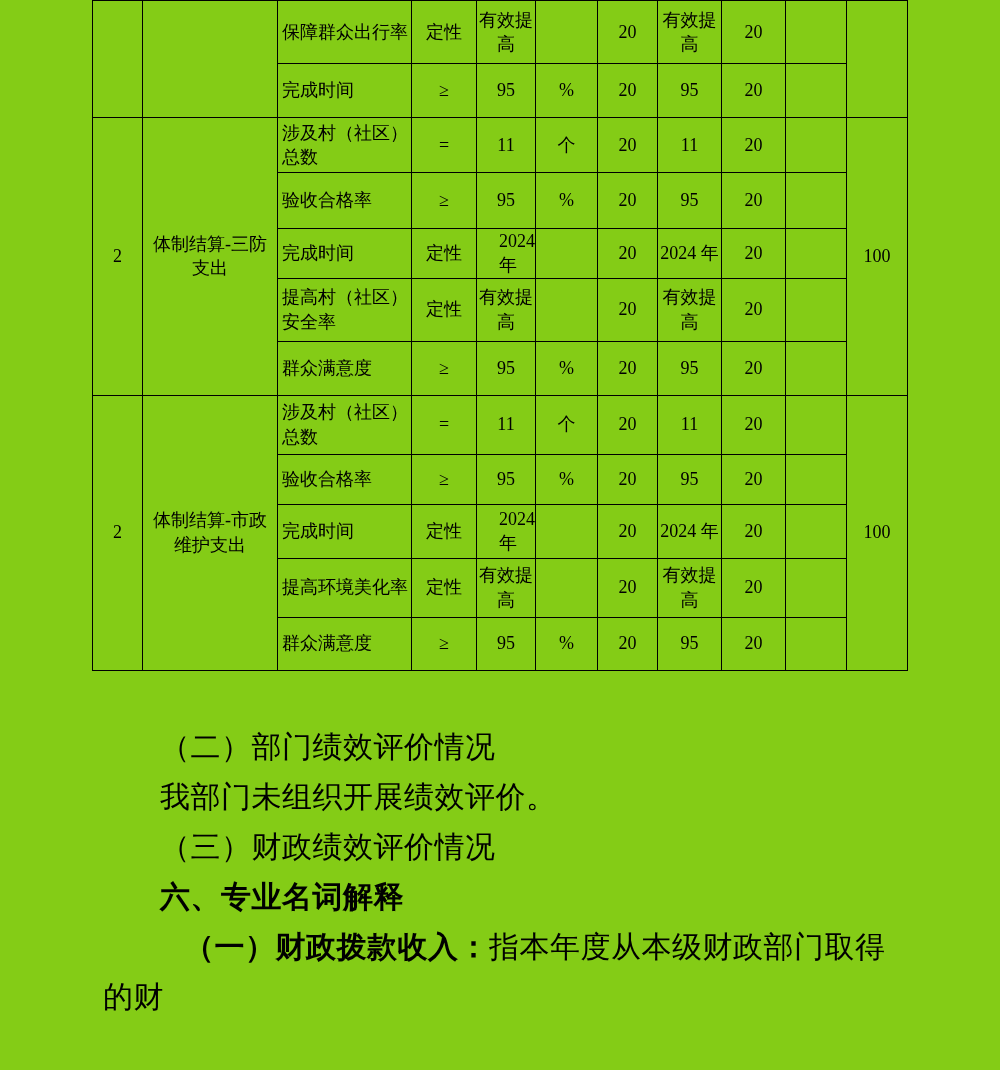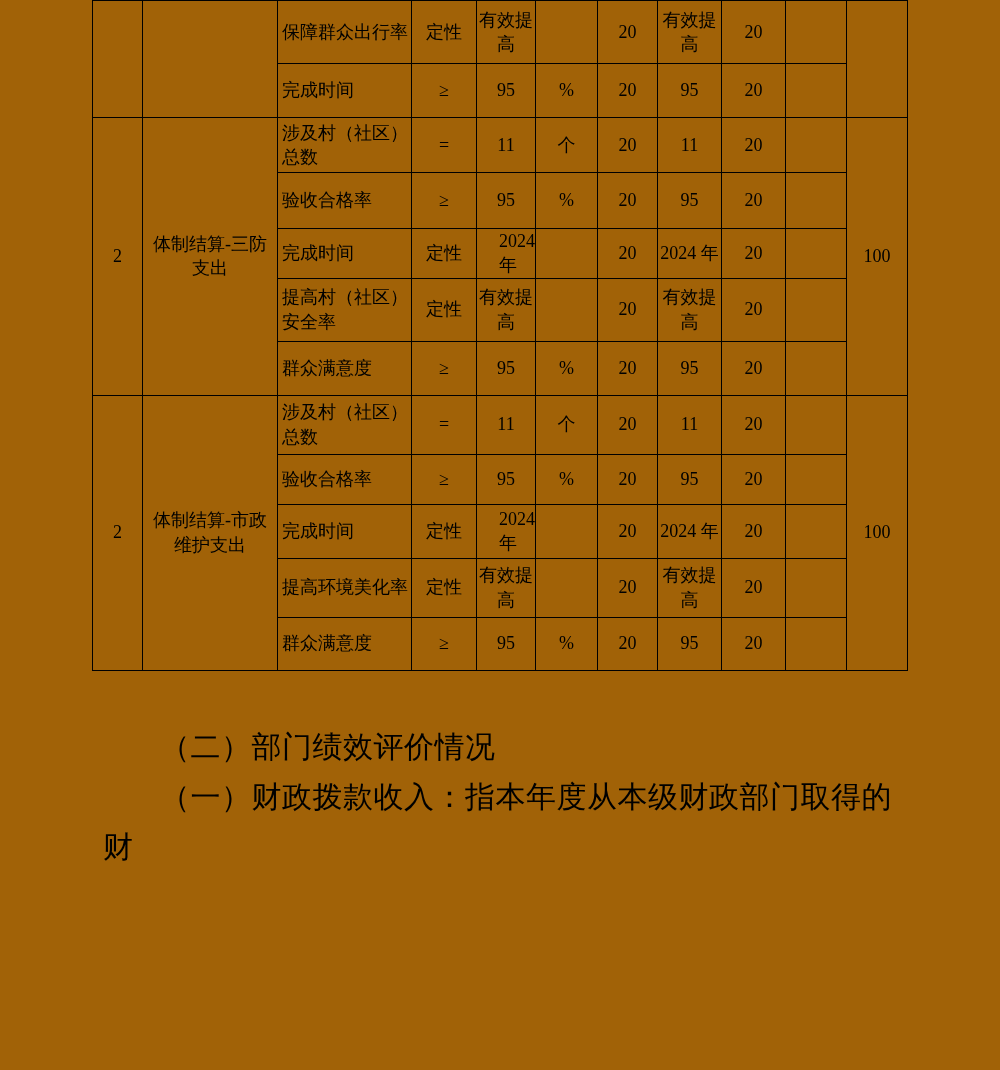--- a/index.html
+++ b/index.html
@@ -1,21 +1,21 @@
 <!DOCTYPE html>
 <html><head>
 <meta charset="utf-8">
 <style>
   * { box-sizing: border-box; margin: 0; padding: 0; }
   html, body { background: #ffffff; }
   .page {
     position: relative;
     width: 1000px;
     height: 1070px;
-    background: #a16207;
+    background: #84cc16;
     overflow: hidden;
     color: #000000;
     font-family: "Liberation Serif", "DejaVu Serif", serif;
   }
 
   
   table.perf {
     position: absolute;
     left: 92px;
     top: 0px;
@@ -49,21 +49,21 @@
     font-size: 30px;
     line-height: 50px;
     letter-spacing: 0.5px;
     color: #000000;
   }
   .tline { text-indent: 57px; }
   .h-sans {
     font-family: "Liberation Sans", "DejaVu Sans", sans-serif;
     font-weight: bold;
   }
-  .lead-bold { font-weight: normal; }
+  .lead-bold { font-weight: bold; margin-left: 24px; }
 </style>
 </head>
 <body>
 
 <div class="page">
 
   <table class="perf">
     <colgroup>
       <col style="width:50px">
         <col style="width:135px">
@@ -208,16 +208,19 @@
         <td>20</td>
         <td>95</td>
         <td>20</td>
         <td></td>
       </tr>
     </tbody>
   </table>
 
   <div class="textblock">
     <div class="tline">（二）部门绩效评价情况</div>
+    <div class="tline">我部门未组织开展绩效评价。</div>
+    <div class="tline">（三）财政绩效评价情况</div>
+    <div class="tline h-sans">六、专业名词解释</div>
     <div class="tline"><span class="lead-bold">（一）财政拨款收入：</span><span>指本年度从本级财政部门取得的财</span><br></div>
   </div>
 
 </div>
 
 </body></html>

